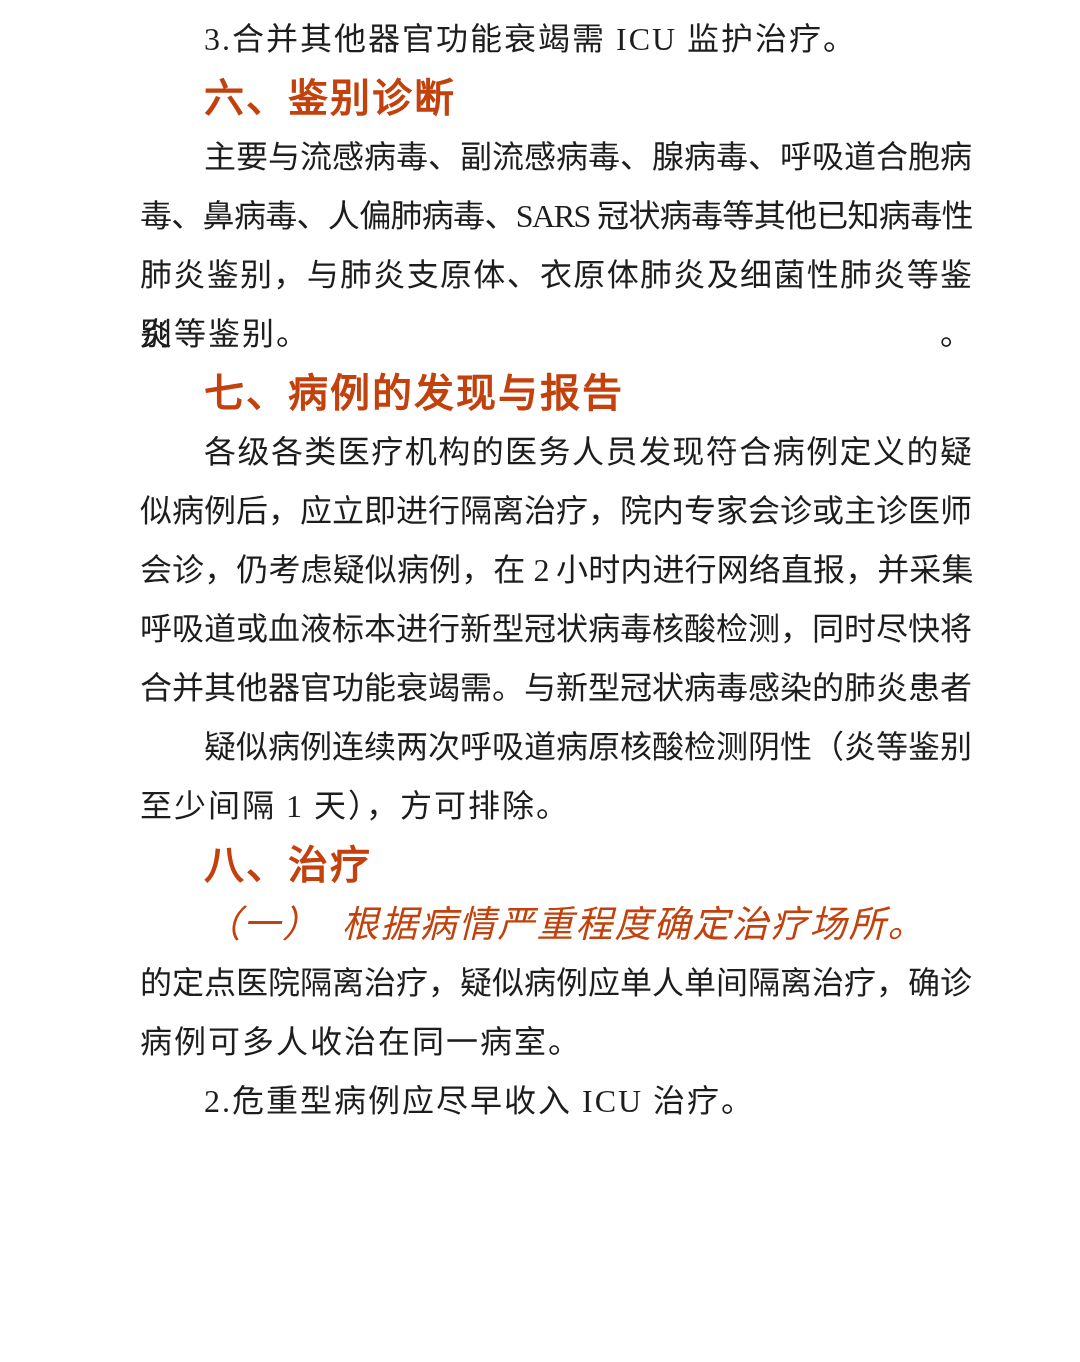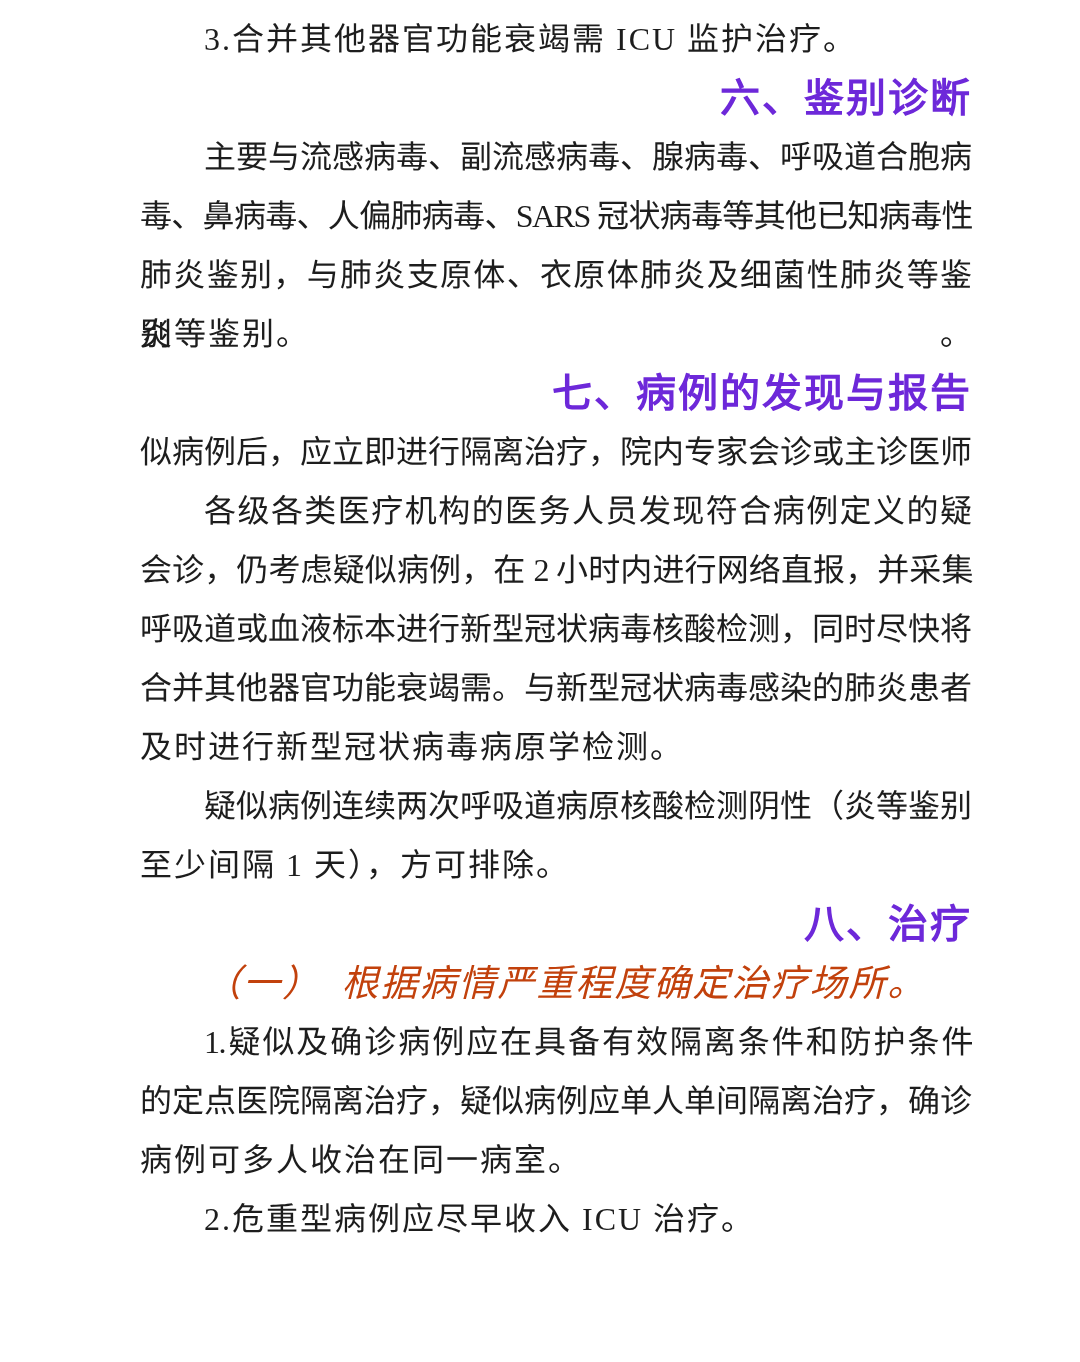--- a/index.html
+++ b/index.html
@@ -30,47 +30,44 @@
     letter-spacing: 0;
     text-align: justify;
     text-align-last: justify;
     text-justify: inter-character;
   }
   .fill.squeeze { letter-spacing: -1.5px; }
   .style-heading {
     font-family: "Liberation Sans", "DejaVu Sans", sans-serif;
     font-weight: 700;
     font-size: 40px;
-    color: #6d28d9;
-    text-align: right;
+    color: #c2410c;
   }
   .style-subheading {
     font-style: italic;
     font-size: 37px;
     color: #c2410c;
   }
 </style>
 </head>
 <body>
 
 <div class="page">
     <div class="line style-body indent">3.合并其他器官功能衰竭需 ICU 监护治疗。</div>
     <div class="line style-heading indent">六、鉴别诊断</div>
     <div class="line style-body indent fill">主要与流感病毒、副流感病毒、腺病毒、呼吸道合胞病</div>
     <div class="line style-body fill squeeze">毒、鼻病毒、人偏肺病毒、SARS 冠状病毒等其他已知病毒性</div>
     <div class="line style-body fill">肺炎鉴别，与肺炎支原体、衣原体肺炎及细菌性肺炎等鉴别。</div>
     <div class="line style-body">炎等鉴别。</div>
     <div class="line style-heading indent">七、病例的发现与报告</div>
+    <div class="line style-body indent fill">各级各类医疗机构的医务人员发现符合病例定义的疑</div>
     <div class="line style-body fill">似病例后，应立即进行隔离治疗，院内专家会诊或主诊医师</div>
-    <div class="line style-body indent fill">各级各类医疗机构的医务人员发现符合病例定义的疑</div>
     <div class="line style-body fill squeeze">会诊，仍考虑疑似病例，在 2 小时内进行网络直报，并采集</div>
     <div class="line style-body fill">呼吸道或血液标本进行新型冠状病毒核酸检测，同时尽快将</div>
     <div class="line style-body fill">合并其他器官功能衰竭需。与新型冠状病毒感染的肺炎患者</div>
-    <div class="line style-body">及时进行新型冠状病毒病原学检测。</div>
     <div class="line style-body indent fill">疑似病例连续两次呼吸道病原核酸检测阴性（炎等鉴别</div>
     <div class="line style-body">至少间隔 1 天），方可排除。</div>
     <div class="line style-heading indent">八、治疗</div>
     <div class="line style-subheading indent">（一）　根据病情严重程度确定治疗场所。</div>
-    <div class="line style-body indent fill squeeze">1.疑似及确诊病例应在具备有效隔离条件和防护条件</div>
     <div class="line style-body fill">的定点医院隔离治疗，疑似病例应单人单间隔离治疗，确诊</div>
     <div class="line style-body">病例可多人收治在同一病室。</div>
     <div class="line style-body indent">2.危重型病例应尽早收入 ICU 治疗。</div>
   </div>
 
 </body></html>

